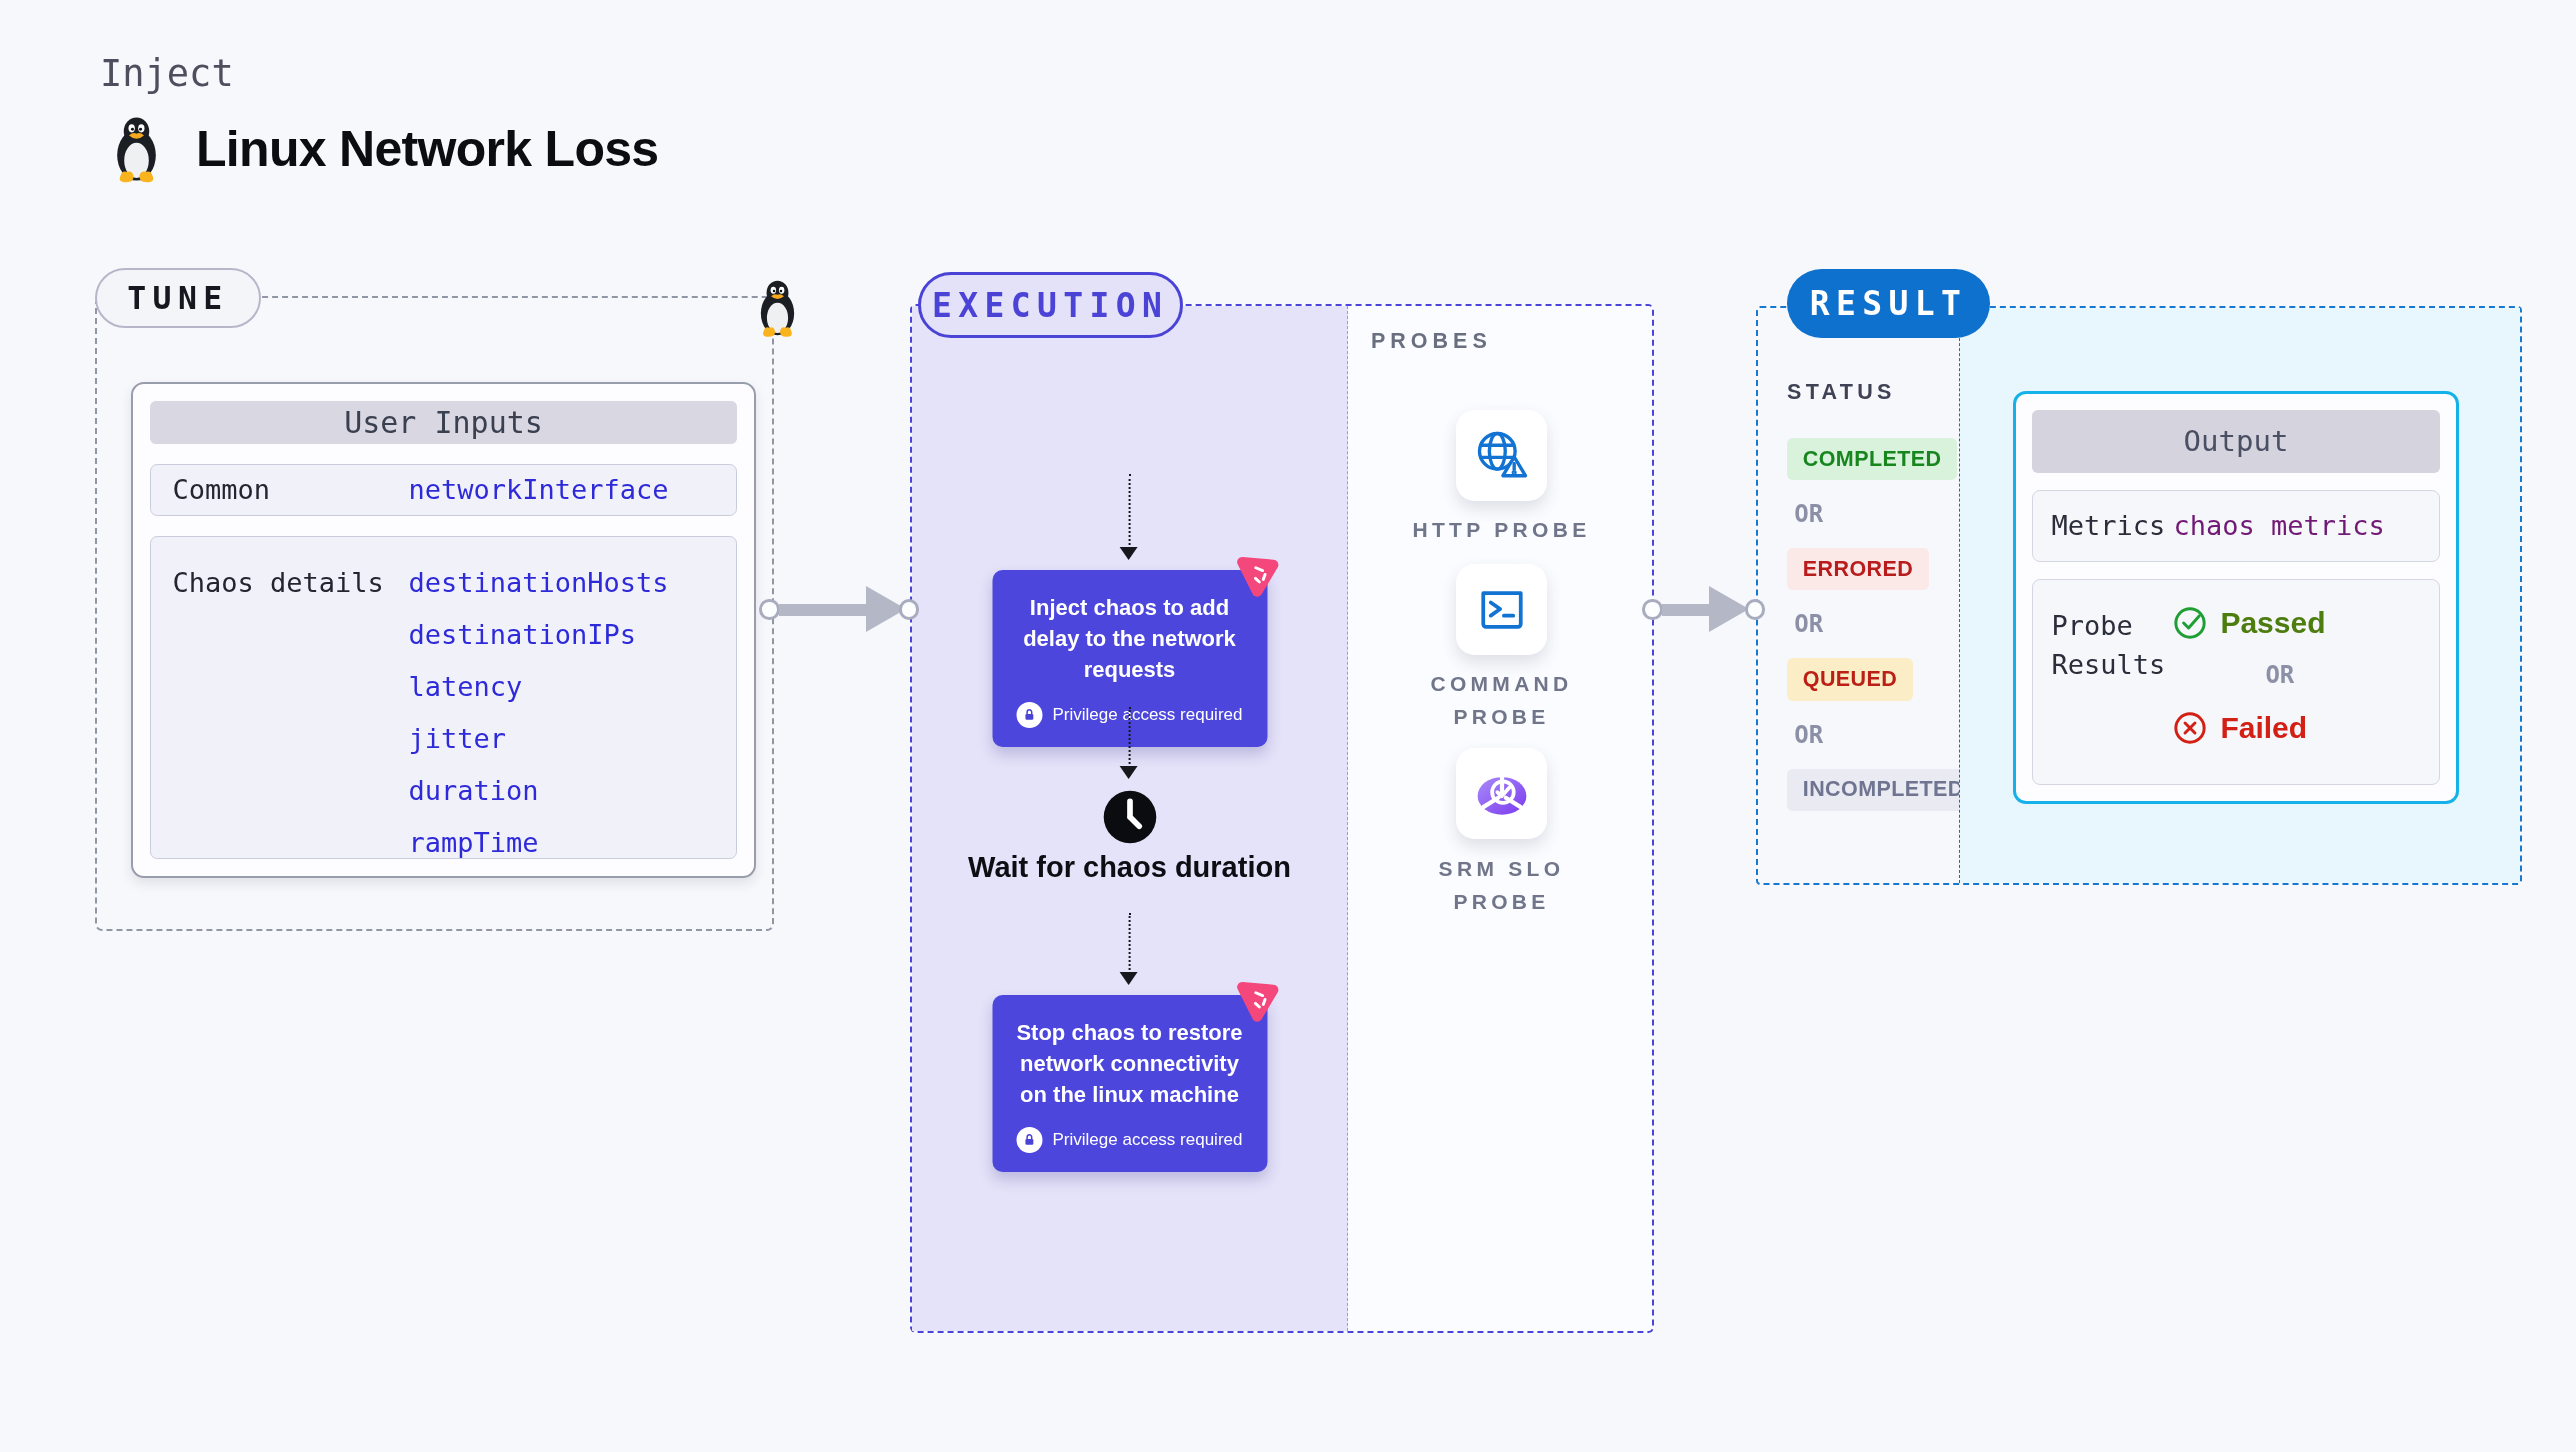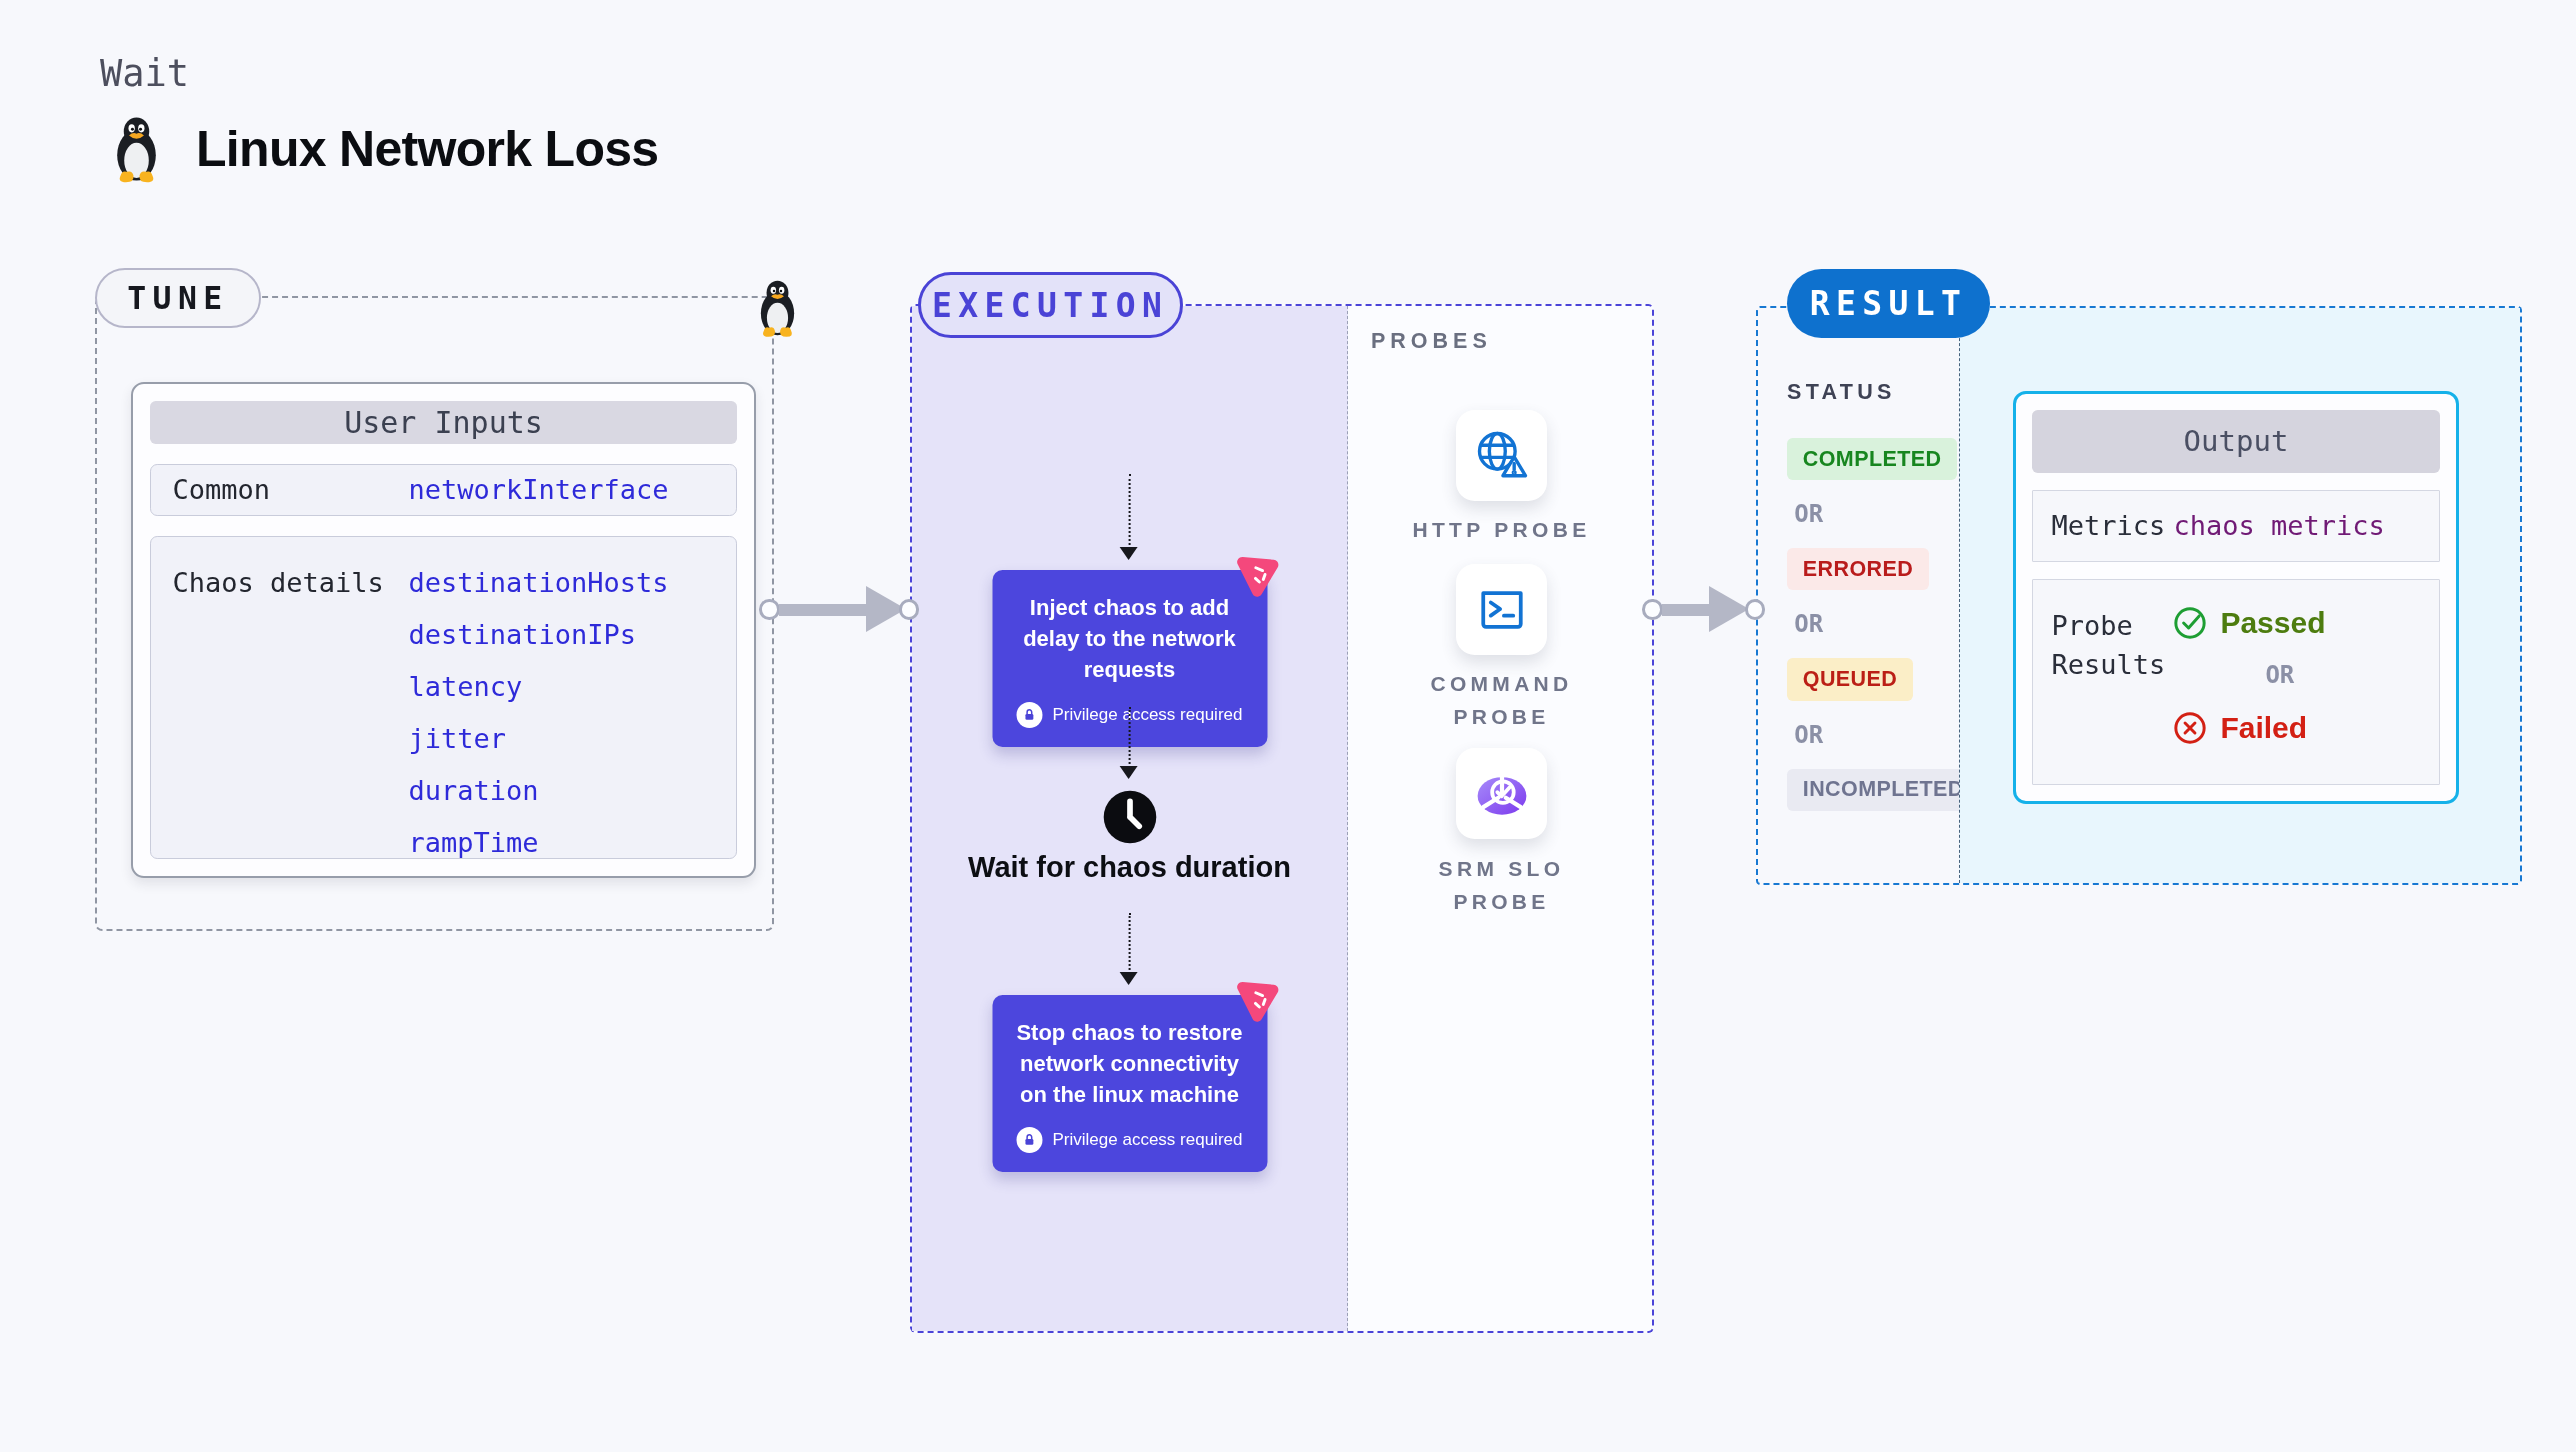--- a/index.html
+++ b/index.html
@@ -104,21 +104,21 @@
   .badge.gray{background:#e9eaf2;color:#6f7490;}
   .or{font-family:"DejaVu Sans Mono",monospace;font-size:24px;font-weight:bold;color:#8b90a6;
       margin:20px 0 20px 7.2px;}
   #result-panel{position:absolute;left:201px;top:0;bottom:0;right:0;background:#e8f6fd;
                 border-left:1.4px dashed #47617c;}
   #output-card{position:absolute;left:53px;top:83px;width:446px;height:413px;background:#fdfdff;
                border:3.6px solid #15b1e9;border-radius:13px;padding:15.8px;box-sizing:border-box;
                display:flex;flex-direction:column;gap:17px;}
   .out-header{height:63px;background:#d5d4de;border-radius:5.7px;display:flex;align-items:center;
               justify-content:center;font-family:"DejaVu Sans Mono",monospace;font-size:29px;color:#4a4f63;flex:none;}
-  .out-row{background:#f6f7fb;border:1.4px solid #d4d7e2;border-radius:1px;display:flex;
+  .out-row{background:#f6f7fb;border:1.4px solid #d4d7e2;border-radius:8px;display:flex;
            padding-left:18.6px;box-sizing:border-box;}
   #metrics-row{height:72px;align-items:center;flex:none;}
   #probe-results-row{flex:1;align-items:flex-start;padding-top:26px;}
   .out-label{width:122px;font-family:"DejaVu Sans Mono",monospace;font-size:27px;color:#2a2e3a;
              flex:none;line-height:1.45;}
   .out-value{font-family:"DejaVu Sans Mono",monospace;font-size:27px;color:#701a75;}
   .pr-col{display:flex;flex-direction:column;}
   .pr-item{display:flex;align-items:center;gap:13px;}
   .pr-item svg{width:34px;height:34px;flex:none;}
   .pr-passed{font-size:30px;font-weight:bold;color:#4d7c0f;}
@@ -145,21 +145,21 @@
     </g>
     <g id="litmus-shape">
       <path d="M14 10 L54 24 L24 54 Z" fill="#f4487c" stroke="#f4487c" stroke-width="14" stroke-linejoin="round"></path>
       <path d="M30 22 L38 28 M26 36 L30 42 M40 34 L36 40" stroke="#ffffff" stroke-width="4" stroke-linecap="round"></path>
     </g>
   </defs>
 </svg>
 
 <div id="canvas">
 
-  <div class="eyebrow">Wait</div>
+  <div class="eyebrow">Inject</div>
   <div class="title-row">
     <div class="tux-big">
       <svg viewBox="0 0 64 82">
           <use href="#tux"></use>
         </svg>
     </div>
     <div class="title">Linux Network Loss</div>
   </div>
 
   <div id="tune-box">

